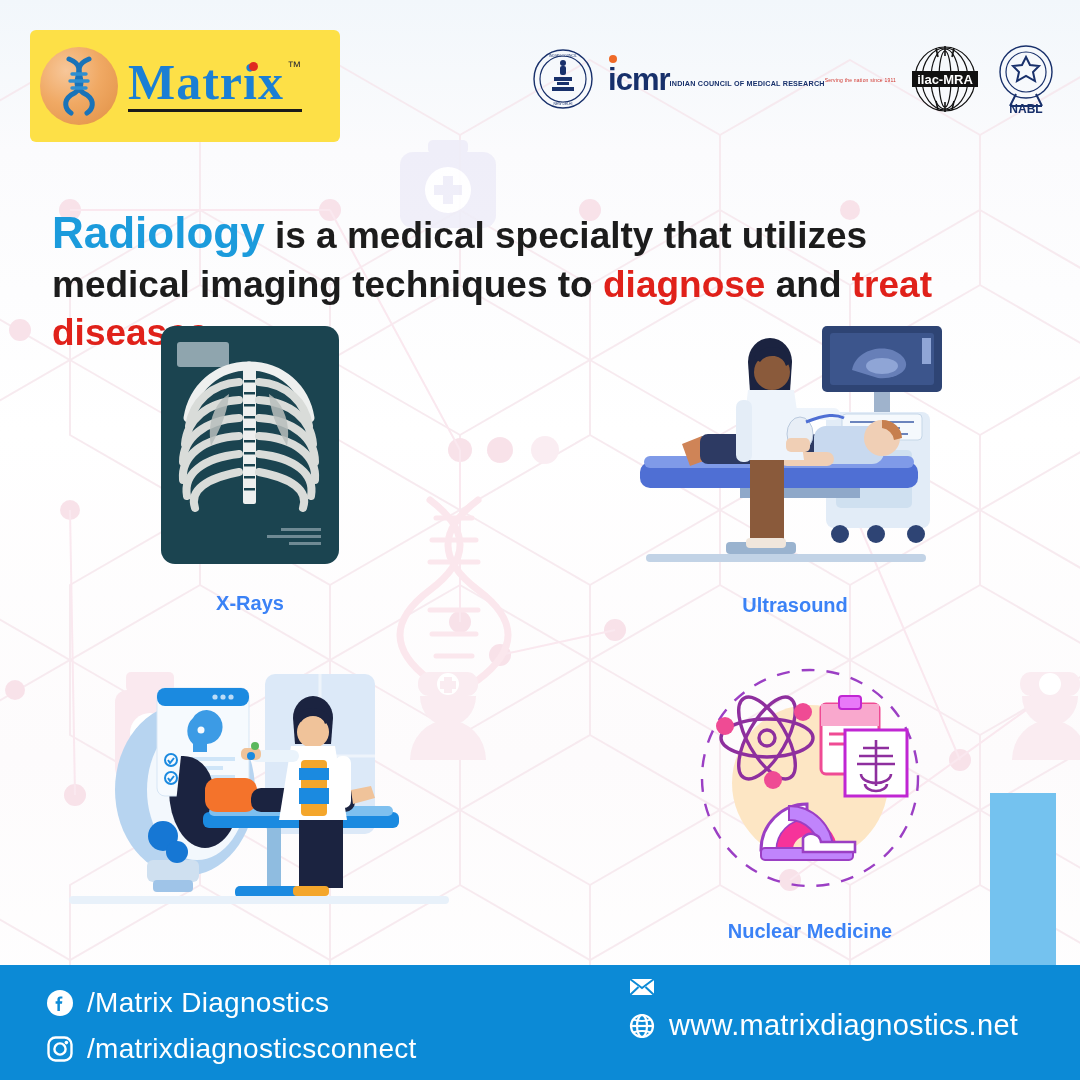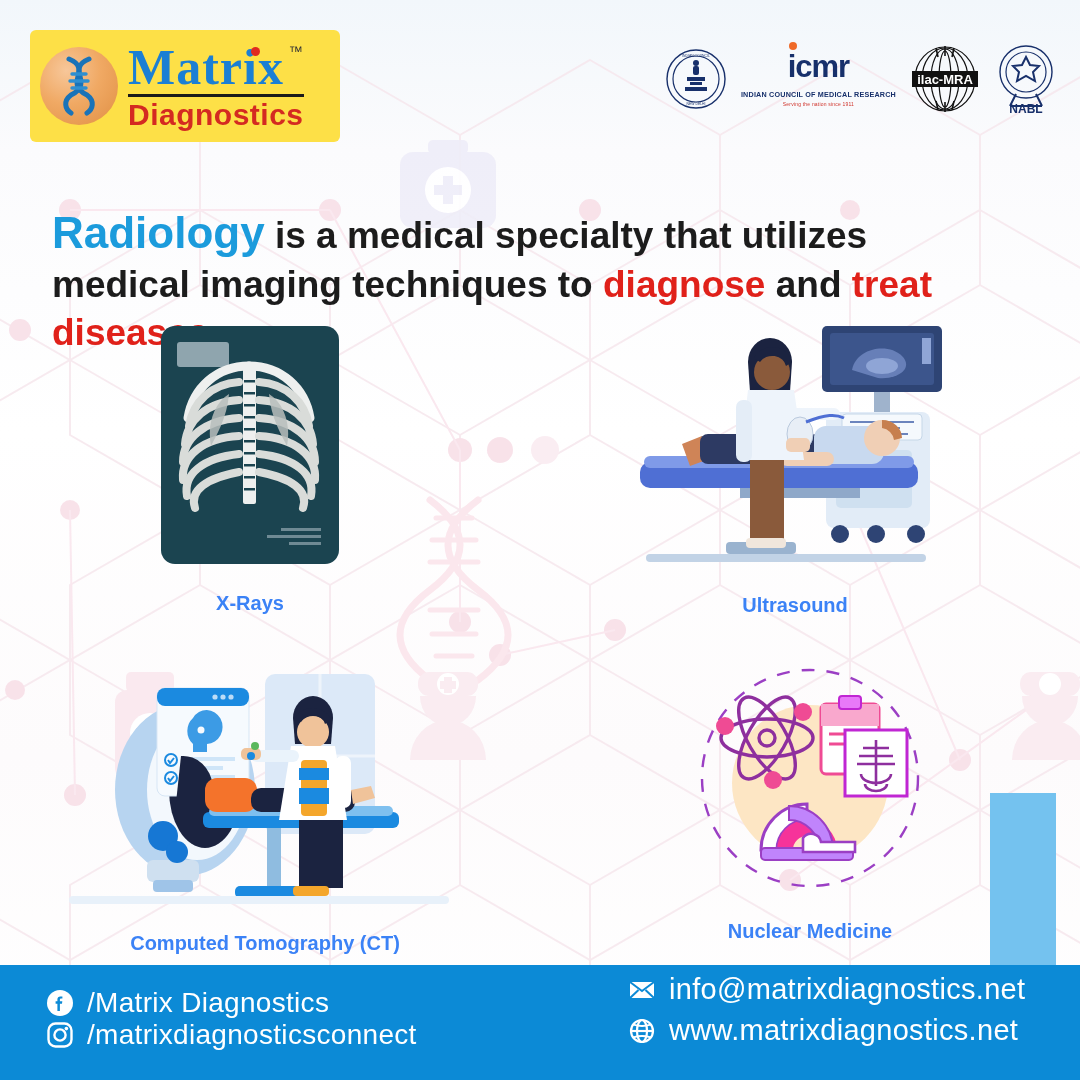--- a/index.html
+++ b/index.html
@@ -31,21 +31,21 @@
     color:#1b7fd4; letter-spacing:1px; position:relative; padding-right:18px; }
   .logo-matrix .dot-i { position:absolute; width:9px; height:9px; border-radius:50%;
      background:#e02b20; top:5px; right:44px; }
   .logo-tm { position:absolute; top:2px; right:0; font-size:14px; color:#333;
      font-family:"Liberation Sans", sans-serif; font-weight:normal; }
   .logo-rule { height:3px; background:#1a1a1a; margin:2px 0 3px 0; width:100%; }
   .logo-diag { font-size:30px; font-weight:bold; color:#d42a21; letter-spacing:.5px; }
 
   .accreds { position:absolute; right:22px; top:44px; display:flex; align-items:center; gap:14px; }
   .acc { display:flex; align-items:flex-start; justify-content:center; }
-  .icmr-txt { display:flex; flex-direction:column; align-items:center; line-height:1; }
+  .icmr-txt { display:flex; flex-direction:row; align-items:center; line-height:1; }
   .icmr-word { font-size:31px; font-weight:bold; color:#17306b; letter-spacing:-1px; position:relative; }
   .icmr-word .odot { position:absolute; width:8px; height:8px; background:#ef6a28; border-radius:50%;
       top:-9px; left:1px; }
   .icmr-sub { font-size:7.2px; font-weight:bold; color:#17306b; letter-spacing:.2px; margin-top:9px; text-align:center; }
   .icmr-tag { font-size:5px; color:#d0342c; margin-top:3px; letter-spacing:.2px; }
 
   
   .headline { position:absolute; left:52px; top:205px; width:990px;
     font-size:37px; line-height:1.28; color:#1c1c1c; font-weight:600; }
   .hl-blue { color:#1b9bdc; font-weight:bold; font-size:44px; }
@@ -57,21 +57,21 @@
   #card-xray { left:95px; top:322px; width:310px; }
   #card-us   { left:600px; top:322px; width:390px; }
   #card-ct   { left:40px;  top:660px; width:450px; }
   #card-nm   { left:640px; top:668px; width:340px; }
 
   
   .deco-bar { position:absolute; left:990px; top:793px; width:66px; height:172px; background:#74c2ef; }
 
   
   .footer { position:absolute; left:0; bottom:0; width:1080px; height:115px; background:#0c8ad6; }
-  .f-left { position:absolute; left:46px; top:22px; display:flex; flex-direction:column; }
+  .f-left { position:absolute; left:46px; top:22px; display:flex; flex-direction:column; gap:14px; }
   .f-right { position:absolute; left:628px; top:8px; display:flex; flex-direction:column; gap:8px; }
   .f-row { display:flex; align-items:center; gap:13px; color:#fff; }
   .f-row .f-txt { font-size:29px; letter-spacing:.3px; white-space:nowrap; }
   .f-left .f-txt { font-size:28px; }
   .f-ico { width:28px; height:28px; flex:none; display:flex; align-items:center; justify-content:center; }
 </style>
 </head>
 <body>
 
 <div class="bg"></div>
@@ -196,21 +196,20 @@
       </g>
     </svg>
   </div>
   <div class="logo-words">
     <div class="logo-matrix">
       <span>Matrix</span>
       <span class="dot-i"></span>
       <span class="logo-tm">™</span>
     </div>
     <div class="logo-rule"></div>
-    <div class="logo-diag">Diagnostics</div>
   </div>
 </div>
 
 <div class="accreds">
   <div class="acc">
     <svg width="62" height="62" viewBox="0 0 62 62">
       <circle cx="31" cy="31" r="29" fill="none" stroke="#18306b" stroke-width="1.4"></circle>
       <circle cx="31" cy="31" r="23" fill="none" stroke="#18306b" stroke-width="1.2"></circle>
       <g fill="#18306b">
         <rect x="28" y="18" width="6" height="9" rx="2"></rect>
@@ -429,21 +428,20 @@
     <rect x="244" y="160" width="44" height="68" fill="#1b2340"></rect>
     <rect x="238" y="226" width="36" height="10" rx="4" fill="#f4a62b"></rect>
     <g fill="#1b8ae0">
         <circle cx="196" cy="96" r="4"></circle>
       </g>
     <g fill="#5cb85c">
         <circle cx="200" cy="86" r="4"></circle>
       </g>
     <rect x="14" y="236" width="380" height="8" rx="4" fill="#e8f1fa"></rect>
   </svg>
-  <div class="card-label">Computed Tomography (CT)</div>
 </div>
 
 <div class="card" id="card-nm">
   <svg width="250" height="230" viewBox="0 0 250 230">
     <circle cx="125" cy="110" r="108" fill="none" stroke="#9b3fc4" stroke-width="2.4" stroke-dasharray="13 12"></circle>
     <circle cx="125" cy="115" r="78" fill="#fde6c4"></circle>
 
     <g fill="none" stroke="#8e2f9e" stroke-width="3.4">
       <ellipse cx="82" cy="70" rx="46" ry="19"></ellipse>
       <ellipse cx="82" cy="70" rx="46" ry="19" transform="rotate(60 82 70)"></ellipse>
@@ -510,21 +508,20 @@
 
   <div class="f-right">
     <div class="f-row">
       <span class="f-ico">
         <svg width="26" height="26" viewBox="0 0 26 26">
           <rect x="1" y="5" width="24" height="16" fill="#fff"></rect>
           <path d="M1,5 L13,14 L25,5" fill="none" stroke="#0c8ad6" stroke-width="2"></path>
           <path d="M1,21 L9.5,13 M25,21 L16.5,13" fill="none" stroke="#0c8ad6" stroke-width="2"></path>
         </svg>
       </span>
-      <span class="f-txt">info@matrixdiagnostics.net</span>
     </div>
     <div class="f-row">
       <span class="f-ico">
         <svg width="26" height="26" viewBox="0 0 26 26">
           <circle cx="13" cy="13" r="11" fill="none" stroke="#fff" stroke-width="2.2"></circle>
           <ellipse cx="13" cy="13" rx="5" ry="11" fill="none" stroke="#fff" stroke-width="2.2"></ellipse>
           <line x1="2" y1="13" x2="24" y2="13" stroke="#fff" stroke-width="2.2"></line>
           <path d="M4.4,6.6 a16,8 0 0,0 17.2,0 M4.4,19.4 a16,8 0 0,1 17.2,0" fill="none" stroke="#fff" stroke-width="2"></path>
         </svg>
       </span>

